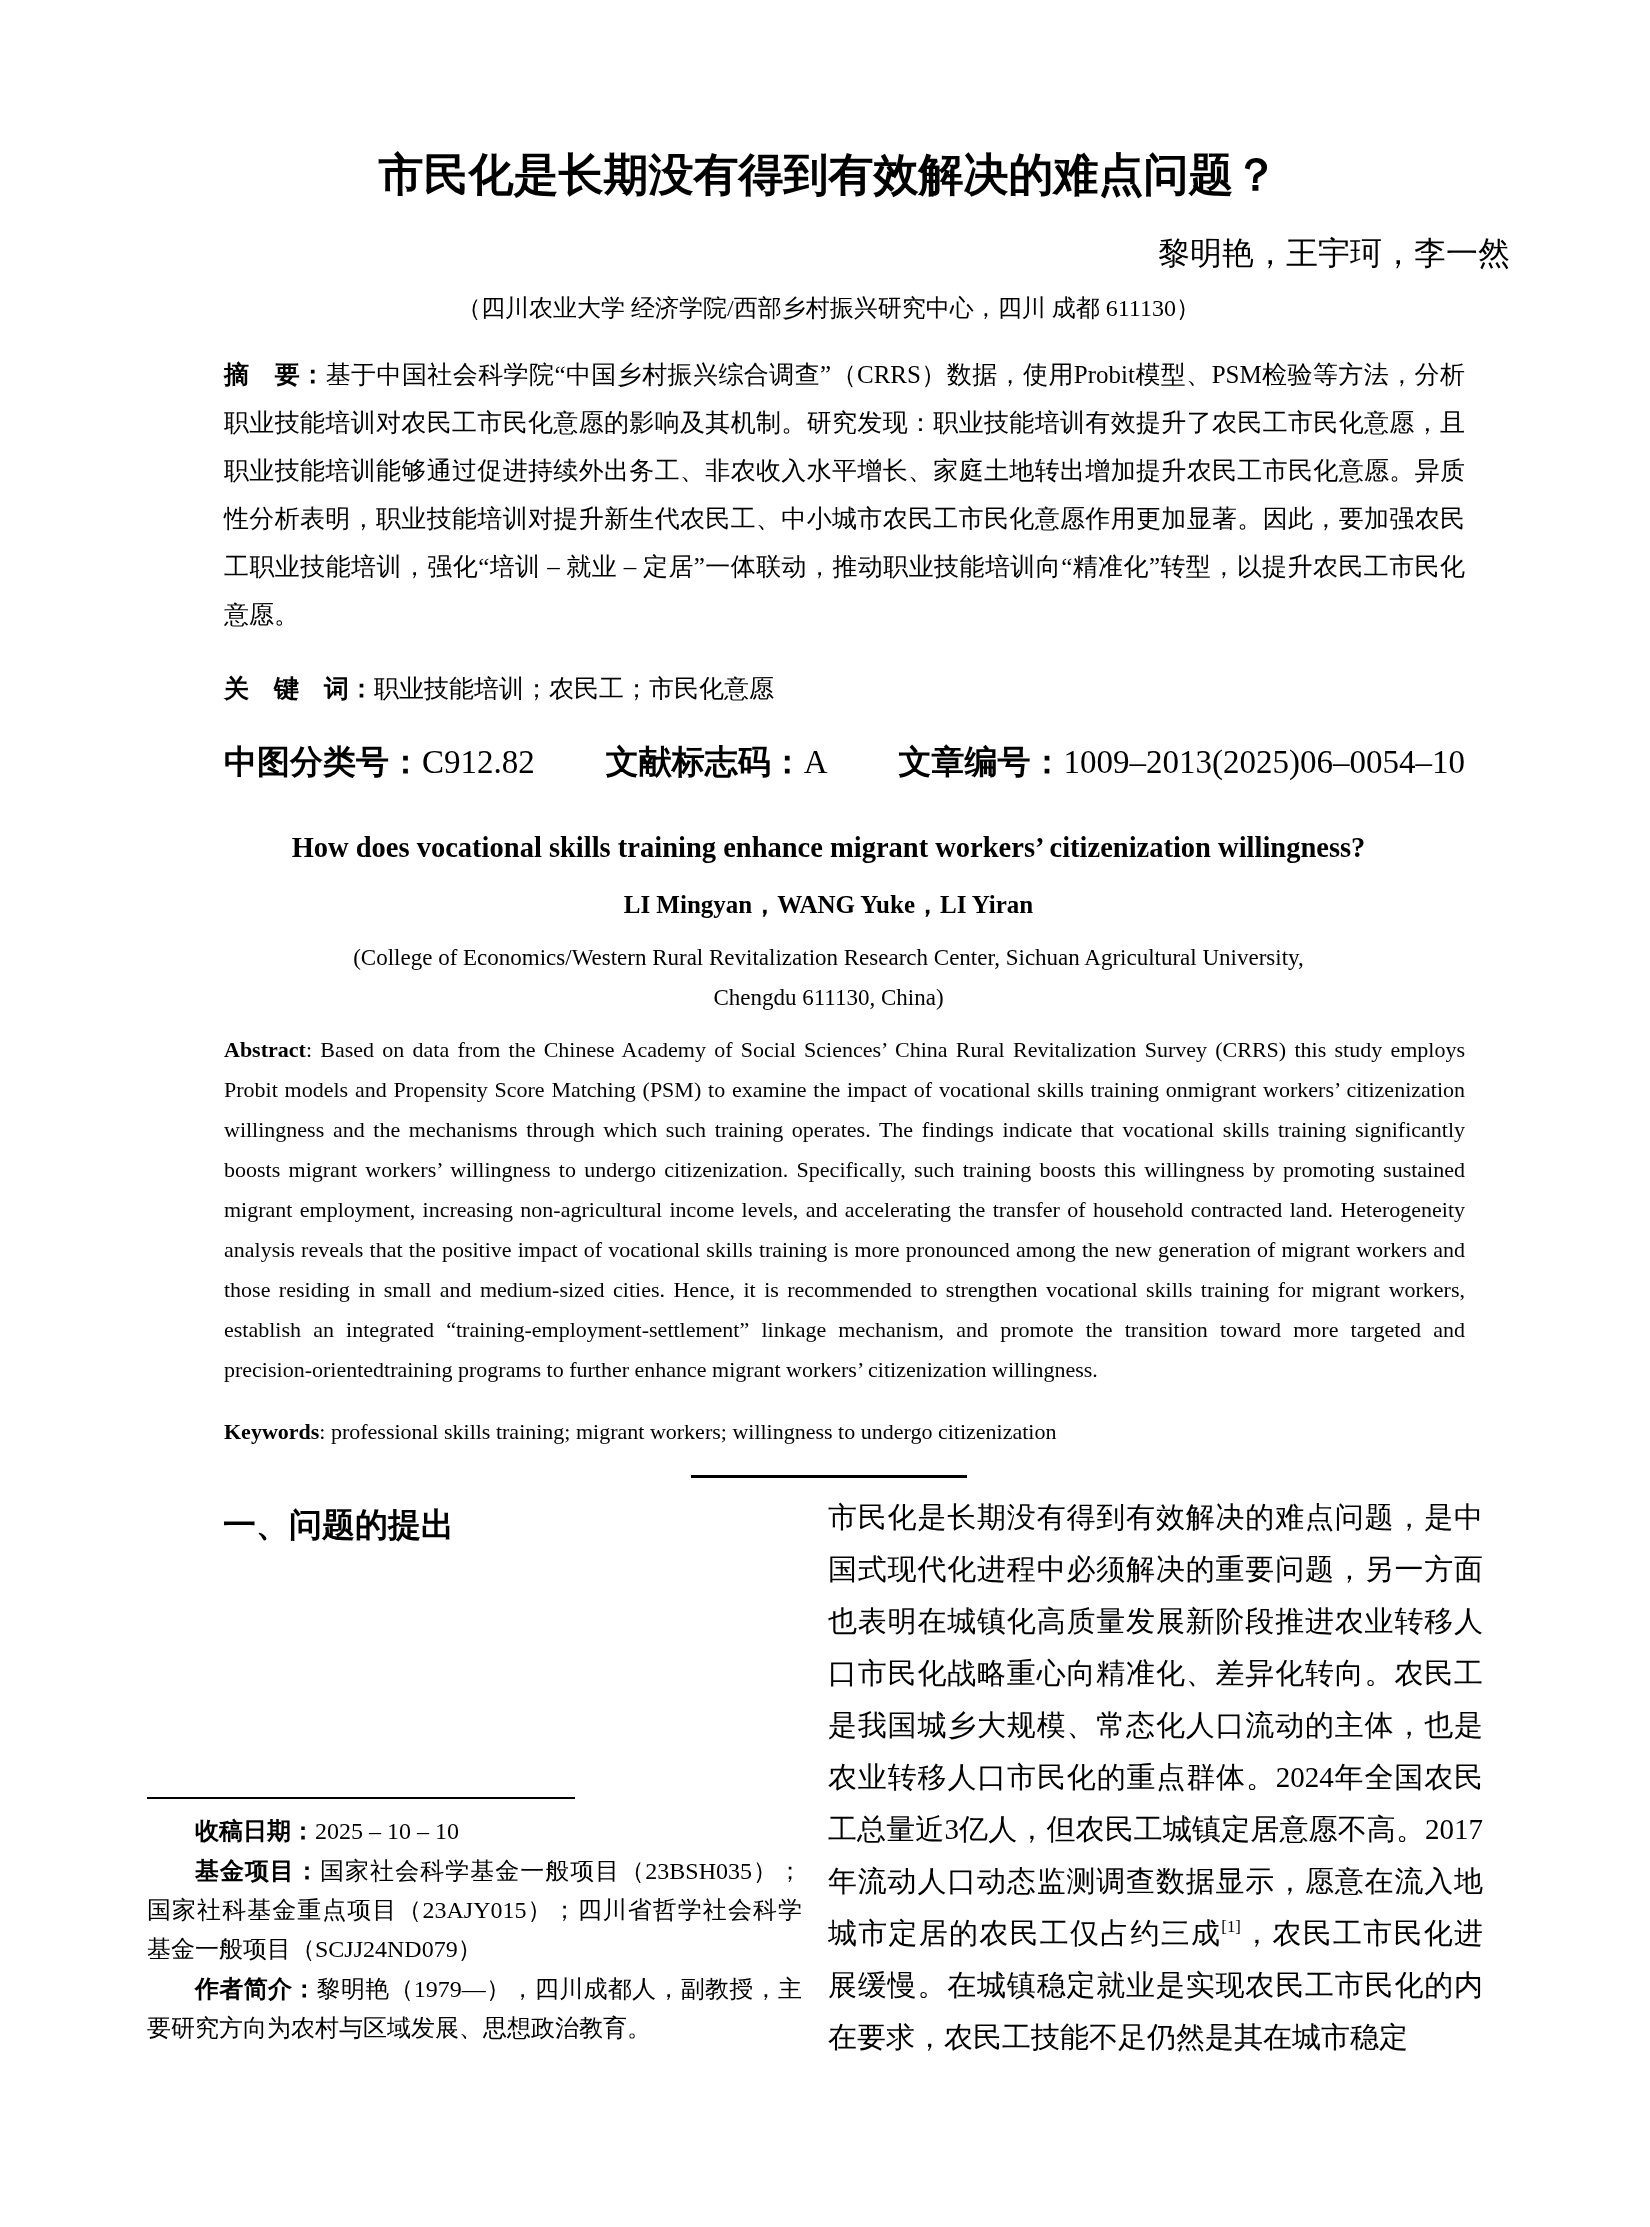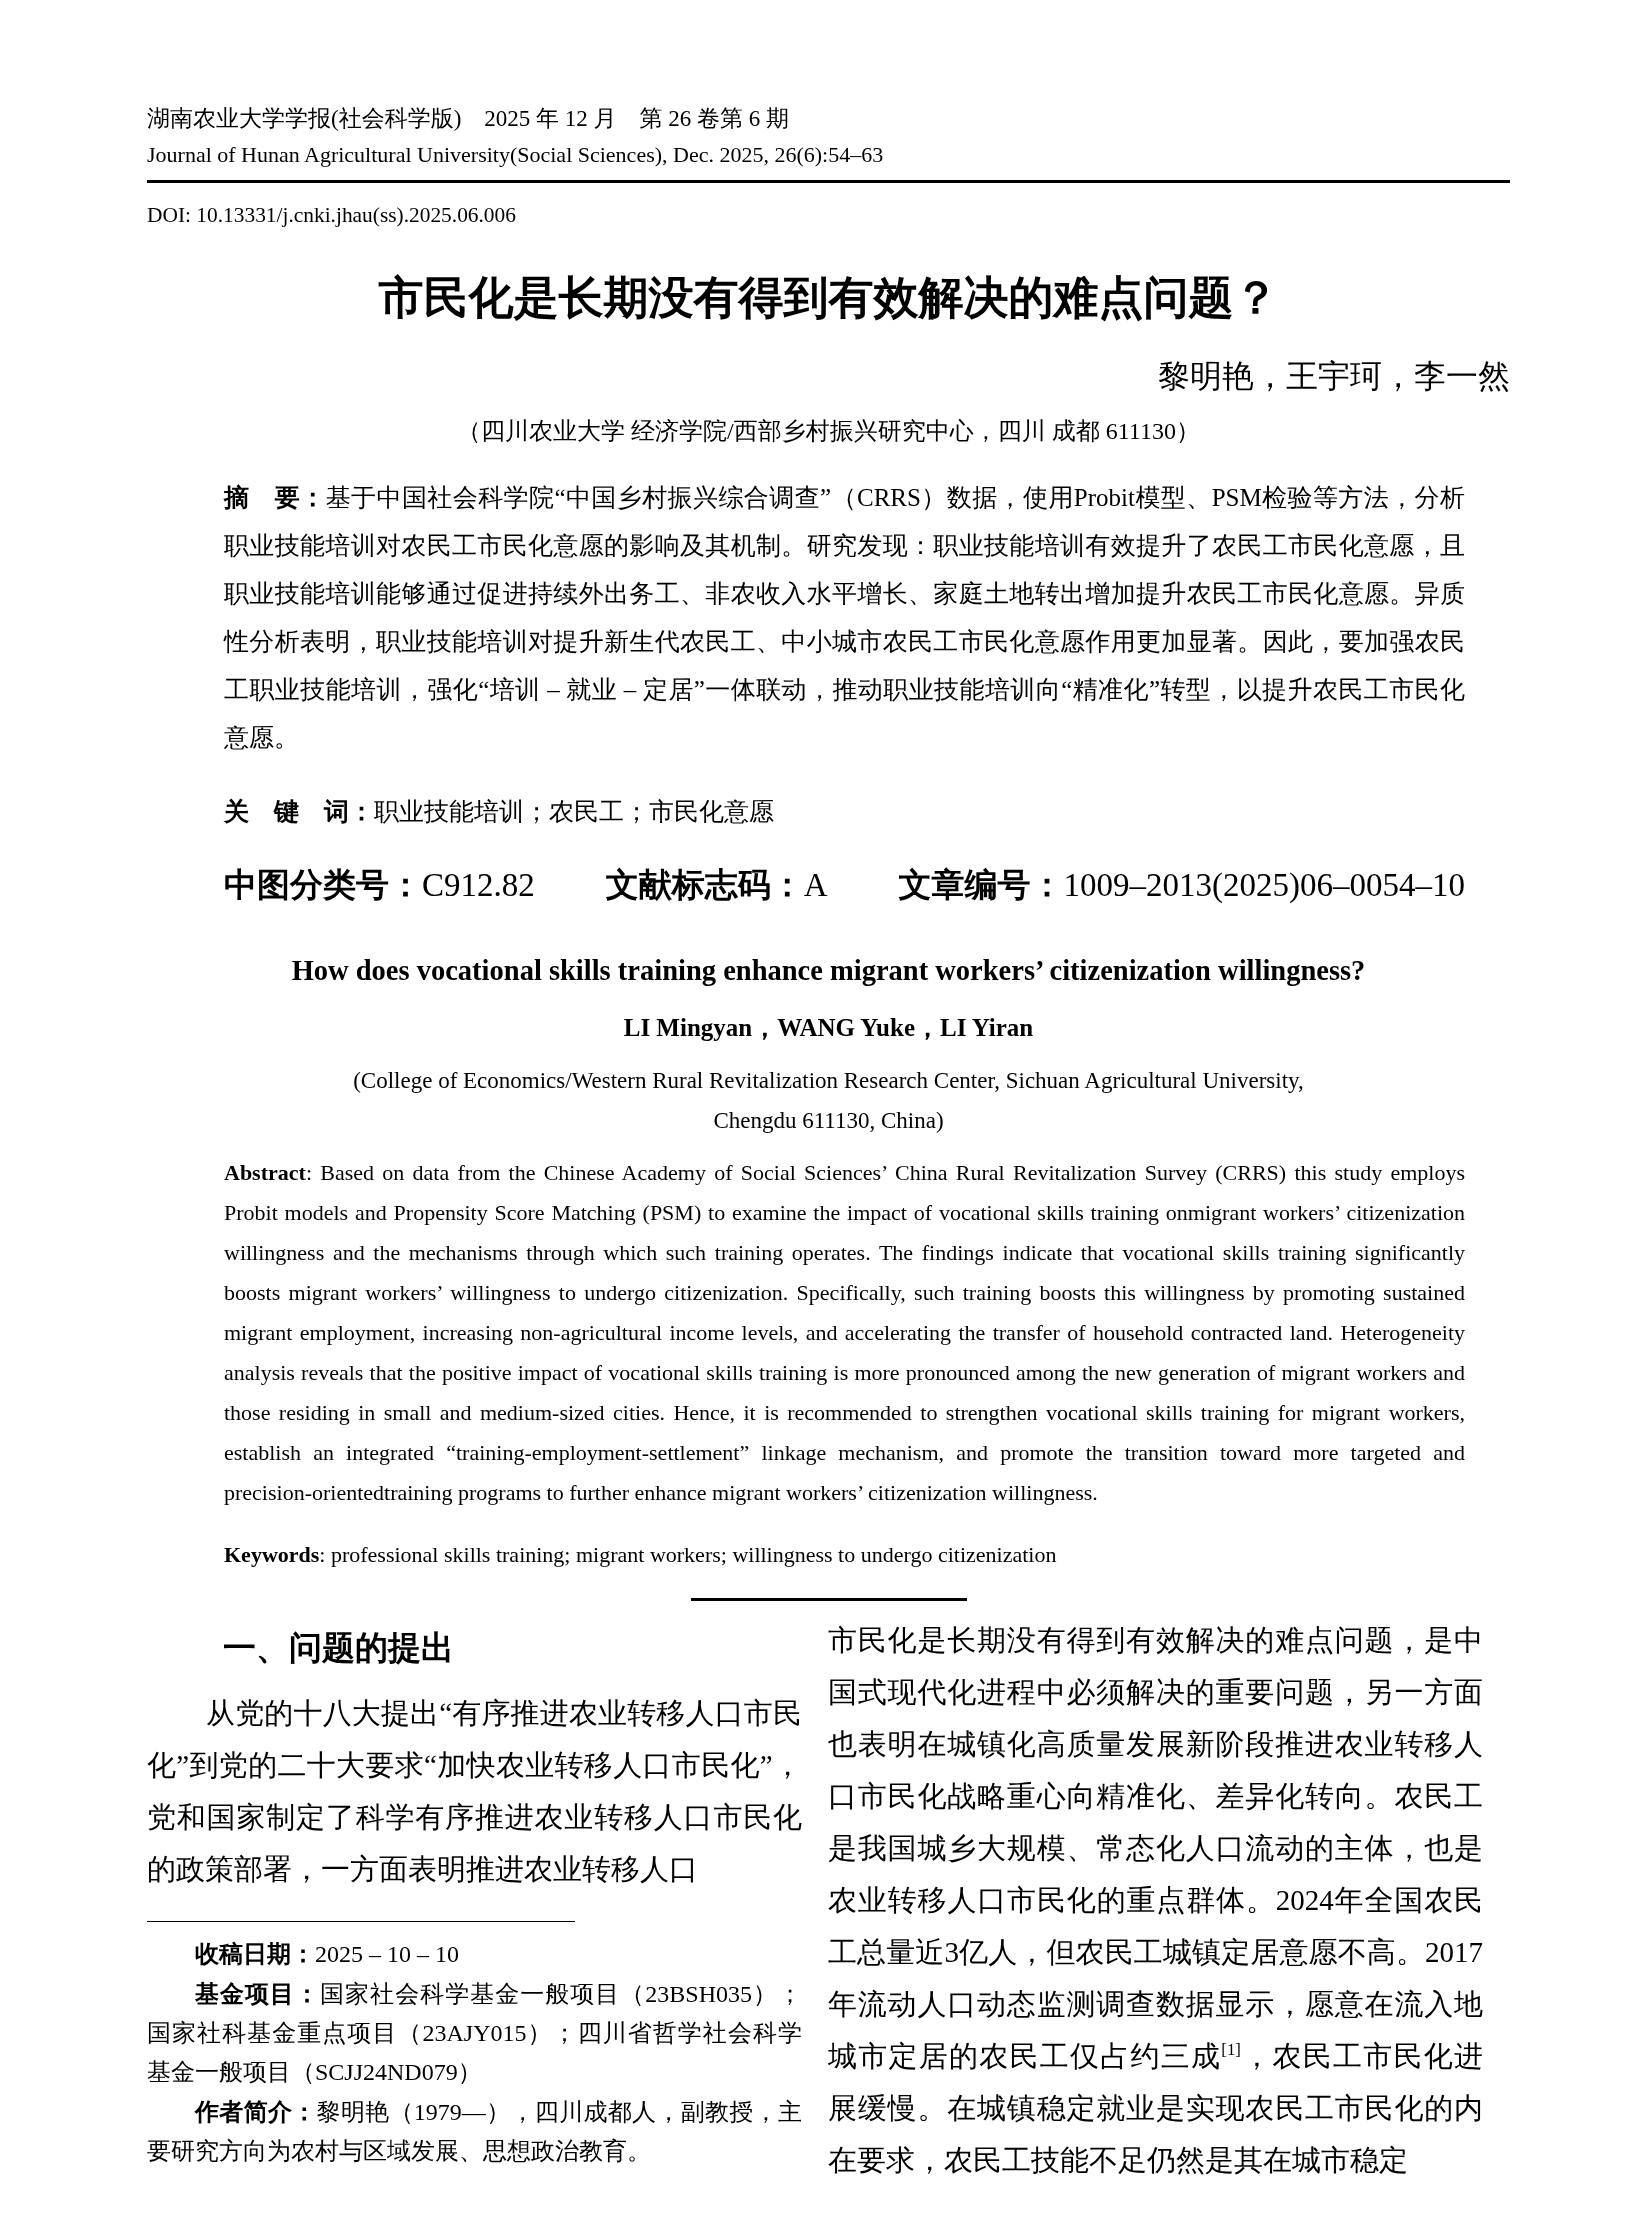--- a/index.html
+++ b/index.html
@@ -43,26 +43,20 @@
   .fn-rule { width:428px; height:1.8px; background:#000; margin:0 0 11.6px 0; }
   .fn { font-size:24px; line-height:39px; text-align:justify; text-indent:48px; margin:0; }
 
   p, div, h1, h2, h3, span { -webkit-font-smoothing:antialiased; }
 </style>
 </head>
 <body>
 
 <div class="page">
 
-  <div>
-    <div class="h-cn">湖南农业大学学报(社会科学版)　2025 年 12 月　第 26 卷第 6 期</div>
-    <div class="h-en">Journal of Hunan Agricultural University(Social Sciences), Dec. 2025, 26(6):54–63</div>
-    <div class="rule"></div>
-    <div class="doi">DOI: 10.13331/j.cnki.jhau(ss).2025.06.006</div>
-  </div>
 
   <h1 class="title-cn">市民化是长期没有得到有效解决的难点问题？</h1>
   <div class="authors-cn">黎明艳，王宇珂，李一然</div>
   <div class="aff-cn">（四川农业大学 经济学院/西部乡村振兴研究中心，四川 成都 611130）</div>
 
   <p class="abs-cn inset"><span class="lbl">摘　要：</span><span>基于中国社会科学院“中国乡村振兴综合调查”（CRRS）数据，使用Probit模型、PSM检验等方法，分析职业技能培训对农民工市民化意愿的影响及其机制。研究发现：职业技能培训有效提升了农民工市民化意愿，且职业技能培训能够通过促进持续外出务工、非农收入水平增长、家庭土地转出增加提升农民工市民化意愿。异质性分析表明，职业技能培训对提升新生代农民工、中小城市农民工市民化意愿作用更加显著。因此，要加强农民工职业技能培训，强化“培训 – 就业 – 定居”一体联动，推动职业技能培训向“精准化”转型，以提升农民工市民化意愿。</span></p>
 
   <p class="kw-cn inset"><span class="lbl">关　键　词：</span><span>职业技能培训；农民工；市民化意愿</span></p>
 
   <div class="meta-row inset">
@@ -81,21 +75,20 @@
   <p class="abs-en inset"><span class="lbl-en" style="font-weight:700">Abstract</span><span>: Based on data from the Chinese Academy of Social Sciences’ China Rural Revitalization Survey (CRRS) this study employs Probit models and Propensity Score Matching (PSM) to examine the impact of vocational skills training onmigrant workers’ citizenization willingness and the mechanisms through which such training operates. The findings indicate that vocational skills training significantly boosts migrant workers’ willingness to undergo citizenization. Specifically, such training boosts this willingness by promoting sustained migrant employment, increasing non-agricultural income levels, and accelerating the transfer of household contracted land. Heterogeneity analysis reveals that the positive impact of vocational skills training is more pronounced among the new generation of migrant workers and those residing in small and medium-sized cities. Hence, it is recommended to strengthen vocational skills training for migrant workers, establish an integrated “training-employment-settlement” linkage mechanism, and promote the transition toward more targeted and precision-orientedtraining programs to further enhance migrant workers’ citizenization willingness.</span></p>
 
   <p class="kw-en inset"><span style="font-weight:700">Keywords</span><span>: professional skills training; migrant workers; willingness to undergo citizenization</span></p>
 
   <div class="divider"></div>
 
   <div class="columns">
 
     <div class="col col-left">
       <h3 class="sec-heading">一、问题的提出</h3>
-      <p class="body-para">从党的十八大提出“有序推进农业转移人口市民化”到党的二十大要求“加快农业转移人口市民化”，党和国家制定了科学有序推进农业转移人口市民化的政策部署，一方面表明推进农业转移人口</p>
 
       <div class="fn-block">
         <div class="fn-rule"></div>
         <p class="fn"><span class="lbl">收稿日期：</span><span>2025 – 10 – 10</span></p>
         <p class="fn"><span class="lbl">基金项目：</span><span>国家社会科学基金一般项目（23BSH035）；国家社科基金重点项目（23AJY015）；四川省哲学社会科学基金一般项目（SCJJ24ND079）</span></p>
         <p class="fn"><span class="lbl">作者简介：</span><span>黎明艳（1979—），四川成都人，副教授，主要研究方向为农村与区域发展、思想政治教育。</span></p>
       </div>
     </div>
 
     <div class="col col-right">

